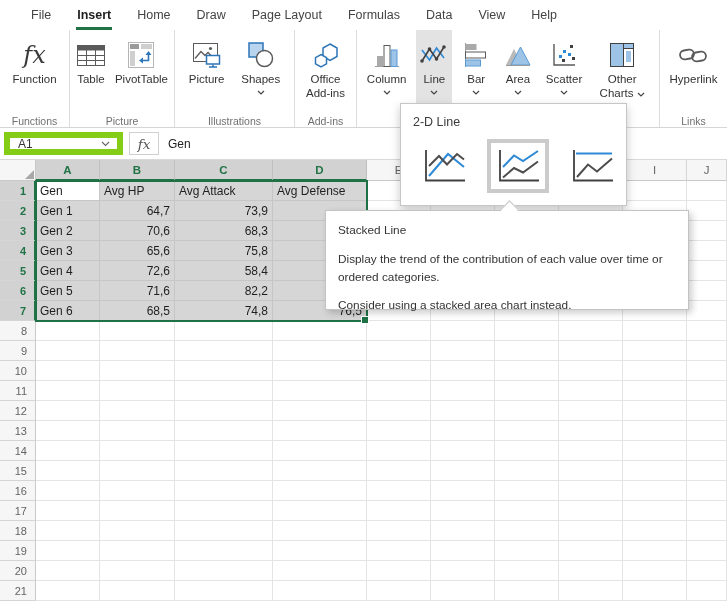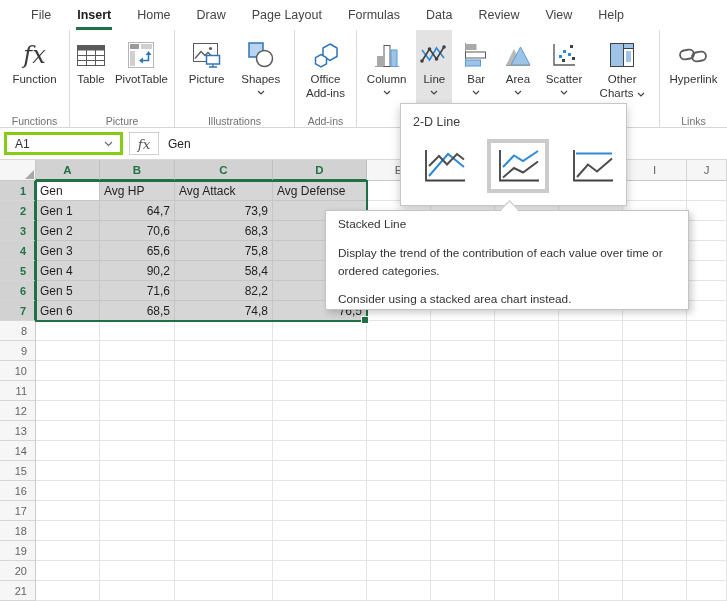--- a/index.html
+++ b/index.html
@@ -17,21 +17,21 @@
   .rgrouplabel{font-size:10.5px;color:#707070;text-align:center;padding:0 0 5px;height:14px;line-height:14px;}
   .rbtn{display:flex;flex-direction:column;align-items:center;padding:7px 3px 0;box-sizing:border-box;height:84px;cursor:default;}
   .rbtn .ricon{height:36px;display:flex;align-items:center;justify-content:center;}
   .rlabel{font-size:11.5px;color:#333;line-height:1.2;text-align:center;white-space:nowrap;}
   .wraplabel{white-space:normal;width:54px;}
   .chev{margin-top:3px;line-height:0;}
   .rbtn.active-btn{background:#e3e3e3;}
   .fxicon{font-family:"DejaVu Serif",serif;font-style:italic;font-size:24px;color:#3a3a3a;line-height:1;}
   
   .fbar{height:32px;display:flex;align-items:center;padding-left:4px;background:#fff;box-sizing:border-box;border-bottom:1px solid #d9d9d9;}
-  .namebox{width:119px;height:23px;border:3px solid #84cc16;display:flex;align-items:center;justify-content:space-between;font-size:12px;color:#333;padding:0 7px 0 8px;box-sizing:border-box;}
+  .namebox{width:119px;height:23px;border:6px solid #84cc16;display:flex;align-items:center;justify-content:space-between;font-size:12px;color:#333;padding:0 7px 0 8px;box-sizing:border-box;}
   .fxbtn{width:30px;height:23px;border:1px solid #d0d0d0;margin-left:6px;display:flex;align-items:center;justify-content:center;font-family:"DejaVu Serif",serif;font-style:italic;font-size:13.5px;color:#555;box-sizing:border-box;}
   .finput{flex:1;height:23px;margin-left:5px;font-size:12px;color:#222;display:flex;align-items:center;padding-left:4px;}
   
   .sheet{position:absolute;left:0;top:160px;width:727px;height:441px;overflow:hidden;background:#fff;}
   .grow{display:flex;}
   .gcorner{width:36px;height:21px;box-sizing:border-box;background:#f6f6f6;border-right:1px solid #c9c9c9;border-bottom:1px solid #c9c9c9;position:relative;}
   .gcorner .tri{position:absolute;right:1px;bottom:1px;width:0;height:0;border-left:9px solid transparent;border-bottom:9px solid #a8a8a8;}
   .gch{height:21px;box-sizing:border-box;background:#f6f6f6;border-right:1px solid #d5d5d5;border-bottom:1px solid #c9c9c9;font-size:11.5px;color:#636363;display:flex;align-items:center;justify-content:center;}
   .gch.sel{background:#d2d2d2;color:#217346;font-weight:700;border-bottom:2px solid #217346;border-right:1px solid #c0c0c0;}
   .grh{width:36px;height:20px;box-sizing:border-box;background:#f6f6f6;border-right:1px solid #c9c9c9;border-bottom:1px solid #d5d5d5;font-size:11px;color:#636363;display:flex;align-items:center;justify-content:flex-end;padding-right:8px;}
@@ -43,36 +43,35 @@
   .selbox{position:absolute;left:35px;top:20px;width:333px;height:142px;border:2px solid #1e7145;box-sizing:border-box;pointer-events:none;}
   .fillhandle{position:absolute;left:361px;top:156px;width:6px;height:6px;background:#1e7145;border:1px solid #fff;}
   
   .panel{position:absolute;left:400px;top:103px;width:227px;height:103px;background:#fff;border:1px solid #c6c6c6;box-shadow:0 4px 9px rgba(0,0,0,.22);z-index:10;box-sizing:border-box;padding:11px 12px 8px;}
   .panel-title{font-size:12.5px;color:#3b3b3b;height:15px;line-height:15px;}
   .panel-opts{display:flex;gap:12px;margin-top:9px;align-items:center;}
   .opt{border:4px solid transparent;padding:2px;line-height:0;}
   .opt.sel{border:4px solid #cbcbcb;background:#fff;}
   .caret{position:absolute;left:503px;top:203px;width:12px;height:12px;background:#fff;border-top:1px solid #c6c6c6;border-left:1px solid #c6c6c6;transform:rotate(45deg);z-index:12;}
   
-  .tooltip{position:absolute;left:325px;top:210px;width:364px;height:100px;background:#fff;border:1px solid #c3c3c3;box-shadow:3px 3px 7px rgba(0,0,0,.2);z-index:11;box-sizing:border-box;padding:6px 12px;font-size:11.8px;color:#333;}
+  .tooltip{position:absolute;left:325px;top:210px;width:364px;height:100px;background:#fff;border:1px solid #c3c3c3;box-shadow:3px 3px 7px rgba(0,0,0,.2);z-index:11;box-sizing:border-box;padding:12px 12px;font-size:11.8px;color:#333;}
   .tt-title{margin-bottom:13px;}
   .tt-body{line-height:1.55;margin-bottom:11px;}
 </style>
 </head>
 <body>
 
 <div class="menubar">
     <div class="mtab">File</div>
     <div class="mtab active">Insert</div>
     <div class="mtab">Home</div>
     <div class="mtab">Draw</div>
     <div class="mtab">Page Layout</div>
     <div class="mtab">Formulas</div>
     <div class="mtab">Data</div>
-    <div class="mtab">Review</div>
     <div class="mtab">View</div>
     <div class="mtab">Help</div>
   </div>
 
 <div class="ribbon">
 
   <div class="rgroup" style="width:70px">
     <div class="rbtns">
       <div class="rbtn">
         <span class="ricon">
@@ -345,21 +344,21 @@
       <div class="gc" style="width: 64px;"></div>
       <div class="gc" style="width: 64px;"></div>
       <div class="gc" style="width: 64px;"></div>
       <div class="gc" style="width: 64px;"></div>
       <div class="gc" style="width: 64px;"></div>
       <div class="gc" style="width: 40px;"></div>
     </div>
     <div class="grow">
       <div class="grh sel">5</div>
       <div class="gc range" style="width: 64px;">Gen 4</div>
-      <div class="gc range right" style="width: 75px;">90,2</div>
+      <div class="gc range right" style="width: 75px;">72,6</div>
       <div class="gc range right" style="width: 98px;">58,4</div>
       <div class="gc range" style="width: 94px;"></div>
       <div class="gc" style="width: 64px;"></div>
       <div class="gc" style="width: 64px;"></div>
       <div class="gc" style="width: 64px;"></div>
       <div class="gc" style="width: 64px;"></div>
       <div class="gc" style="width: 64px;"></div>
       <div class="gc" style="width: 40px;"></div>
     </div>
     <div class="grow">

